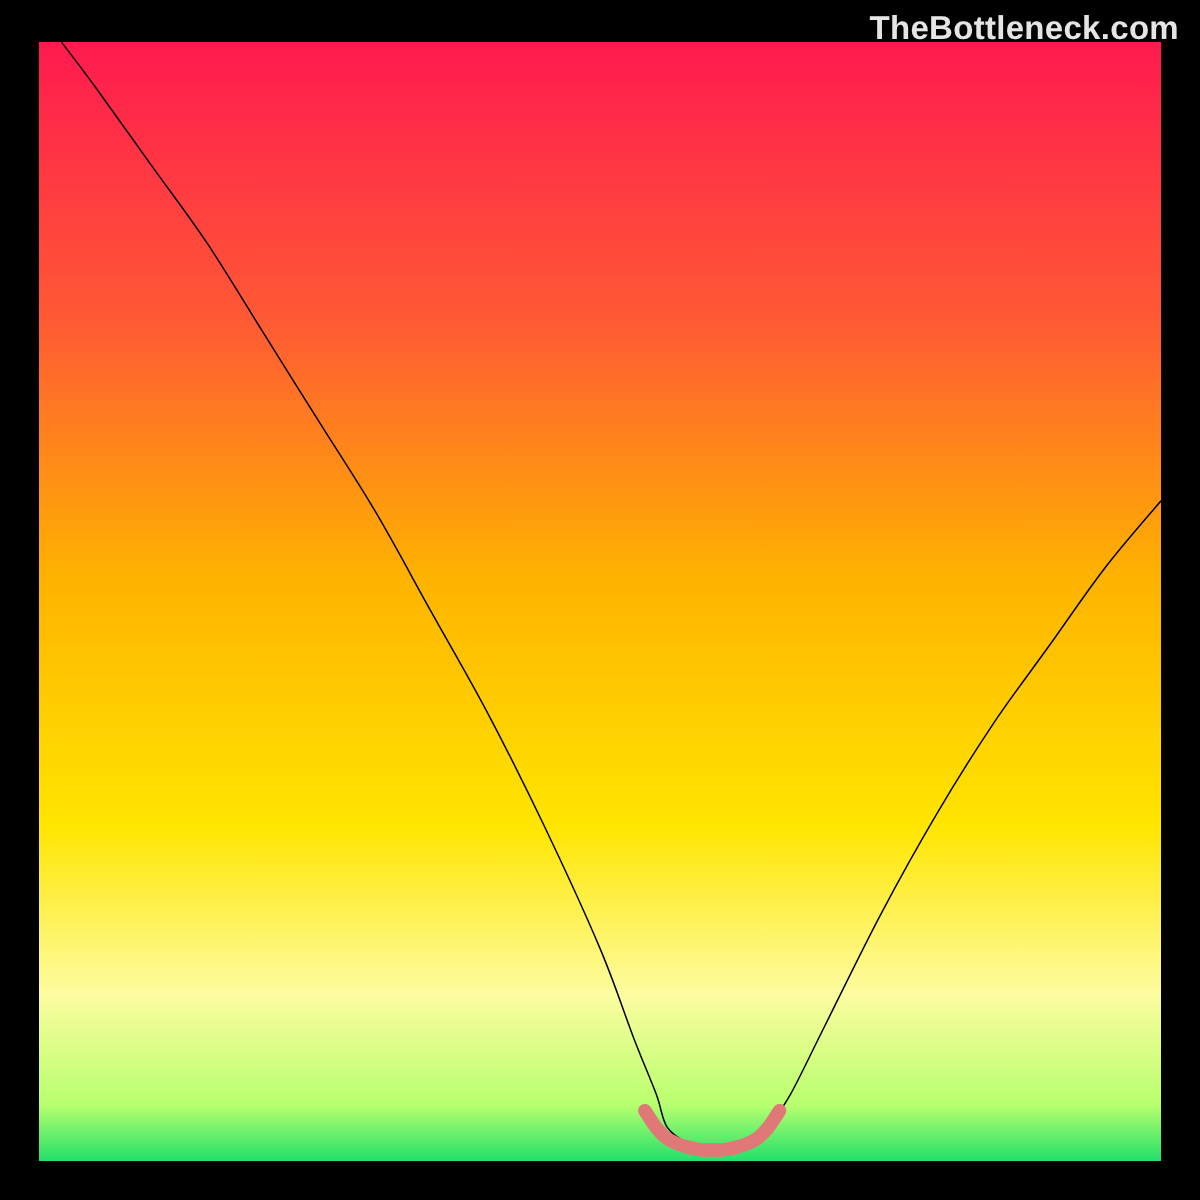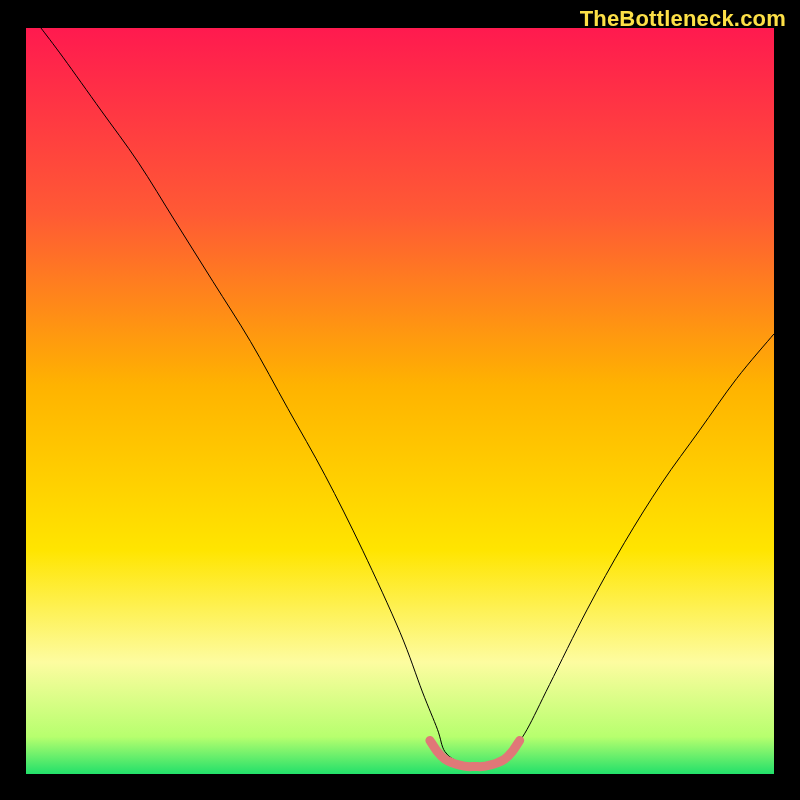--- a/index.html
+++ b/index.html
@@ -16,21 +16,21 @@
     height: 800px;
     background: #000;
   }
   .watermark {
     position: absolute;
     top: 6px;
     right: 14px;
     font-family: Arial, Helvetica, sans-serif;
     font-size: 22px;
     font-weight: 600;
-    color: #fde047;
+    color: #e5e5e5;
     letter-spacing: 0.2px;
     z-index: 5;
   }
   svg.chart {
     position: absolute;
     top: 0;
     left: 0;
     width: 800px;
     height: 800px;
     display: block;

